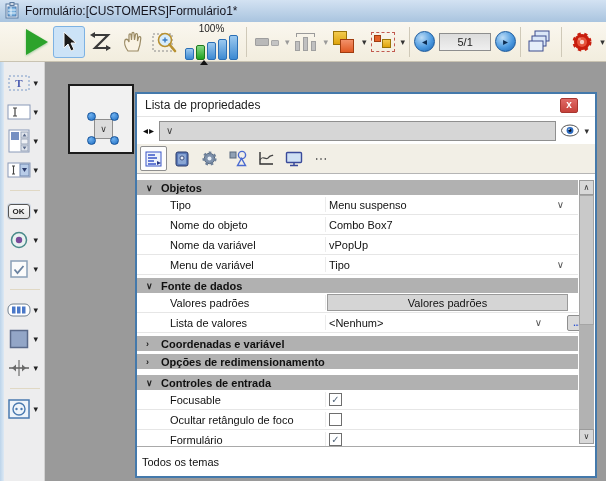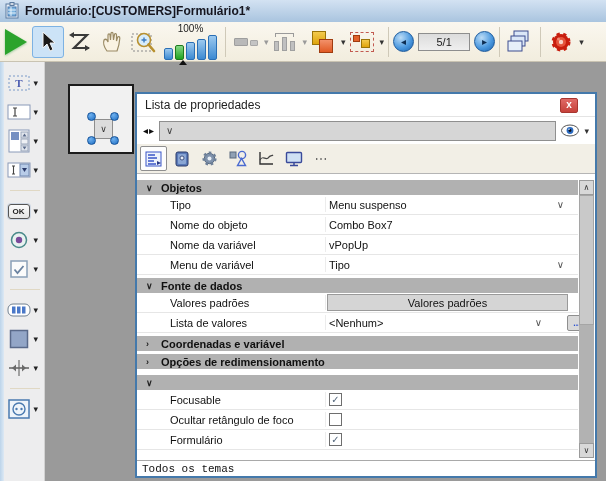--- a/index.html
+++ b/index.html
@@ -4,26 +4,26 @@
 <style>
   * { margin:0; padding:0; box-sizing:border-box; }
   html,body { font-family:"Liberation Sans", sans-serif; }
   .window { position:relative; width:606px; height:481px; background:#9a9a9a; overflow:hidden;
             font-size:11px; color:#1a1a1a; }
 
   
   .titlebar { position:absolute; left:0; top:0; width:606px; height:22px;
               background:linear-gradient(#d3e2f2,#a9c4df); display:flex; align-items:center;
               padding-left:5px; gap:6px; }
-  .titlebar .ttl { font-size:12px; color:#15151f;font-weight:bold; }
+  .titlebar .ttl { font-size:12px; color:#15151f; }
 
   
   .toolbar { position:absolute; left:0; top:22px; width:606px; height:40px;
              background:linear-gradient(#faf7ef,#f2edde); border-bottom:1px solid #c9c3b2;
-             display:flex; align-items:center; padding-left:0; }
+             display:flex; align-items:center; padding-left:21px; }
   .tbtn { height:32px; min-width:32px; display:flex; align-items:center; justify-content:center;
           border:1px solid transparent; border-radius:3px; }
   .tbtn.sel { background:#cce3f7; border-color:#7db2e3; }
   .sep { width:1px; height:30px; background:#cfc9b8; margin:0 4px; }
   .ddarrow { font-size:9px; color:#333; margin-left:2px; }
   .ddarrow.dim { color:#999; }
 
   .play { width:0; height:0; border-left:22px solid #2ca32c; border-top:13px solid transparent;
           border-bottom:13px solid transparent; filter:drop-shadow(0 1px 1px #9aca9a); }
 
@@ -140,22 +140,22 @@
           font-size:10px; color:#53677d; line-height:1; }
 
   .vscroll { position:absolute; right:1px; top:6px; bottom:2px; width:15px; background:#b2b2b2; }
   .sarrow { position:absolute; left:0; width:15px; height:15px; background:#d8d8d8;
             border:1px solid #9b9b9b; display:flex; align-items:center; justify-content:center;
             font-size:8px; color:#333; }
   .sarrow.up { top:0; } .sarrow.down { bottom:0; }
   .sthumb { position:absolute; left:0; top:15px; width:15px; height:130px; background:#c9c9c9;
             border:1px solid #a5a5a5; }
 
-  .statusbar { height:16px; border-top:1px solid #a9a9a9; display:flex; align-items:center;
-               padding-left:5px; font-size:11px; color:#111; background:#fff;font-family:Liberation Mono, monospace; }
+  .statusbar { height:30px; border-top:1px solid #a9a9a9; display:flex; align-items:center;
+               padding-left:5px; font-size:11px; color:#111; background:#fff; }
 </style>
 </head>
 <body>
 
 <div class="window">
 
   <div class="titlebar">
     <span>
       <svg width="14" height="17" viewBox="0 0 14 17">
         <rect x="1" y="2" width="12" height="14" fill="#e8eef6" stroke="#5b7ba0"></rect>
@@ -508,20 +508,21 @@
         <span class="schev">›</span>
         <span>Coordenadas e variável</span>
       </div>
       <div class="shead gap">
         <span class="schev">›</span>
         <span>Opções de redimensionamento</span>
       </div>
 
       <div class="shead gap" style="margin-top:6px">
         <span class="schev">∨</span>
+        <span>Controles de entrada</span>
       </div>
       <div class="prow">
         <span class="plabel">Focusable</span>
         <span class="cbox">
             <span>✓</span>
           </span>
       </div>
       <div class="prow">
         <span class="plabel">Ocultar retângulo de foco</span>
         <span class="cbox"></span>

